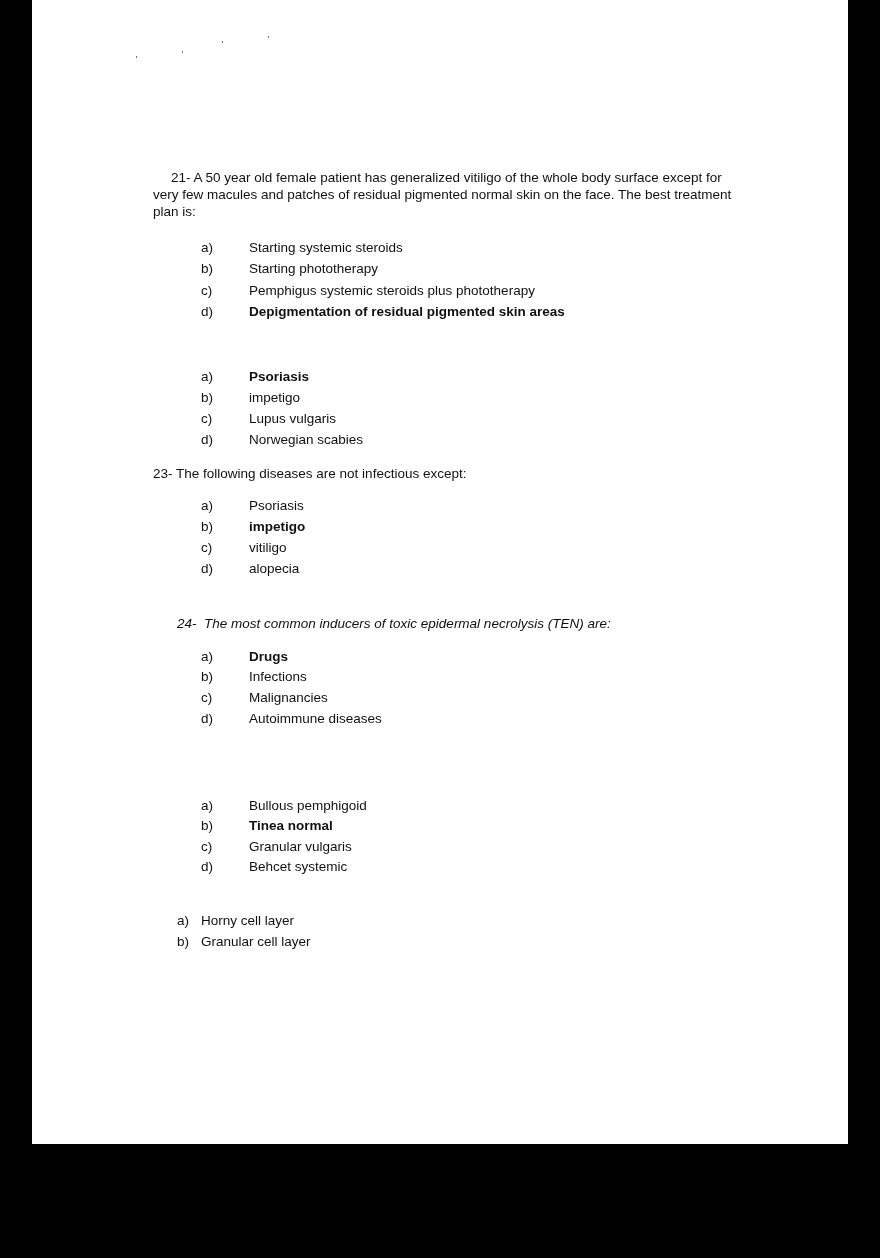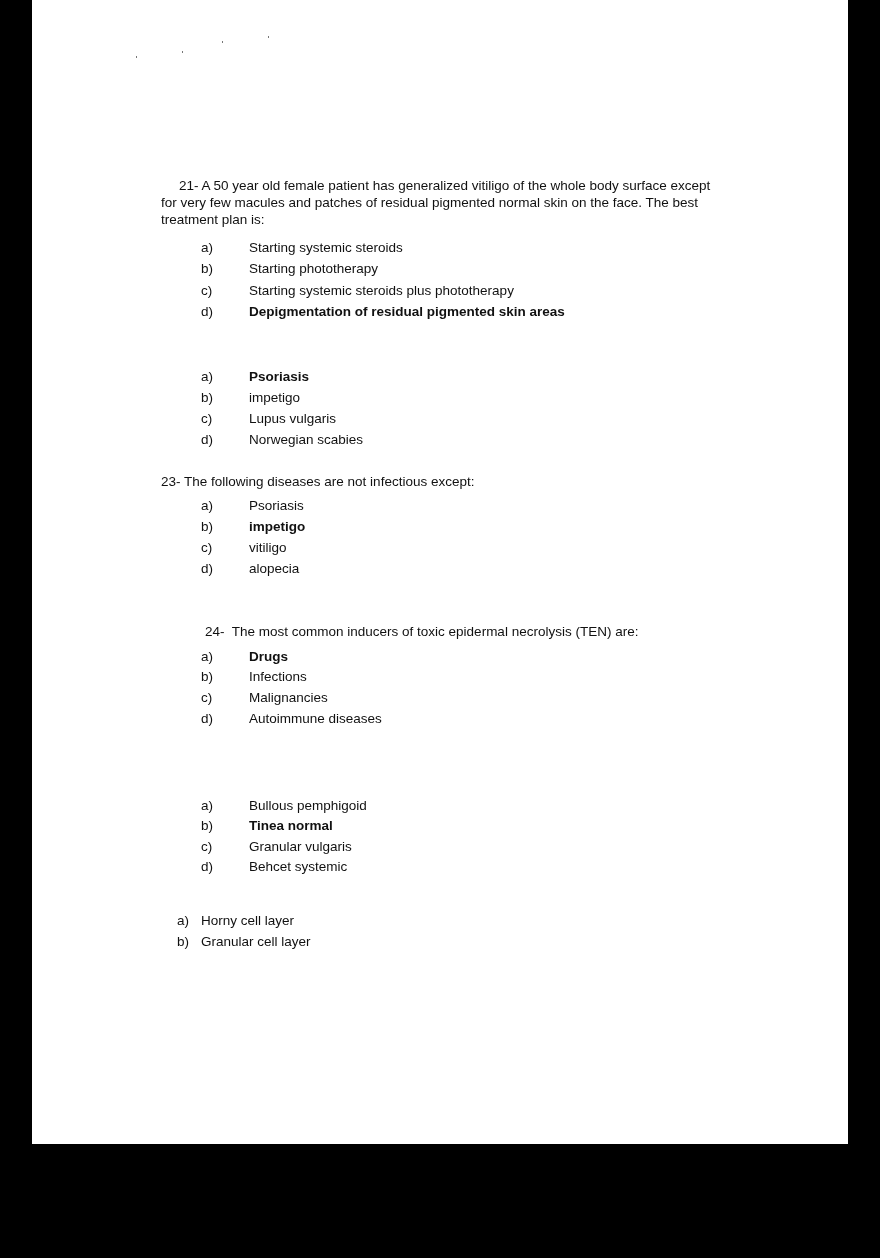--- a/index.html
+++ b/index.html
@@ -12,21 +12,21 @@
     color: #111111;
   }
   .page {
     position: absolute;
     left: 32px; top: 0;
     width: 816px; height: 1144px;
     background: #ffffff;
   }
   .speck { position: absolute; width: 1px; height: 2px; background: #777; }
   .q { position: absolute; font-size: 13.5px; line-height: 17px; }
-  .stem { margin: 8px; }
+  .stem { margin: 0; }
   .opt { position: absolute; font-size: 13.5px; white-space: nowrap; }
   .opt .letter { position: absolute; left: 0; }
   .opt .text { position: absolute; left: 48px; }
   .opt.bold .text { font-weight: bold; text-align: center; }
   .opt2 .text { left: 24px; }
 </style>
 </head>
 <body>
 
 <div class="page">
@@ -42,21 +42,21 @@
   <div class="opt" style="left:169px;top:240px;">
     <span class="letter">a)</span>
     <span class="text">Starting systemic steroids</span>
   </div>
   <div class="opt" style="left:169px;top:261px;">
     <span class="letter">b)</span>
     <span class="text">Starting phototherapy</span>
   </div>
   <div class="opt" style="left:169px;top:283px;">
     <span class="letter">c)</span>
-    <span class="text">Starting systemic steroids plus phototherapy</span>
+    <span class="text">Pemphigus systemic steroids plus phototherapy</span>
   </div>
   <div class="opt bold" style="left:169px;top:304px;">
     <span class="letter">d)</span>
     <span class="text">Depigmentation of residual pigmented skin areas</span>
   </div>
 
   <div class="opt bold" style="left:169px;top:369px;">
     <span class="letter">a)</span>
     <span class="text">Psoriasis</span>
   </div>
@@ -86,21 +86,21 @@
   </div>
   <div class="opt" style="left:169px;top:540px;">
     <span class="letter">c)</span>
     <span class="text">vitiligo</span>
   </div>
   <div class="opt" style="left:169px;top:561px;">
     <span class="letter">d)</span>
     <span class="text">alopecia</span>
   </div>
 
-  <div class="q" style="left:165px;top:615px;">
+  <div class="q" style="left:145px;top:615px;font-style:italic;">
     <p class="stem" style="white-space:pre;">24-  The most common inducers of toxic epidermal necrolysis (TEN) are:</p>
   </div>
   <div class="opt bold" style="left:169px;top:649px;">
     <span class="letter">a)</span>
     <span class="text">Drugs</span>
   </div>
   <div class="opt" style="left:169px;top:669px;">
     <span class="letter">b)</span>
     <span class="text">Infections</span>
   </div>

